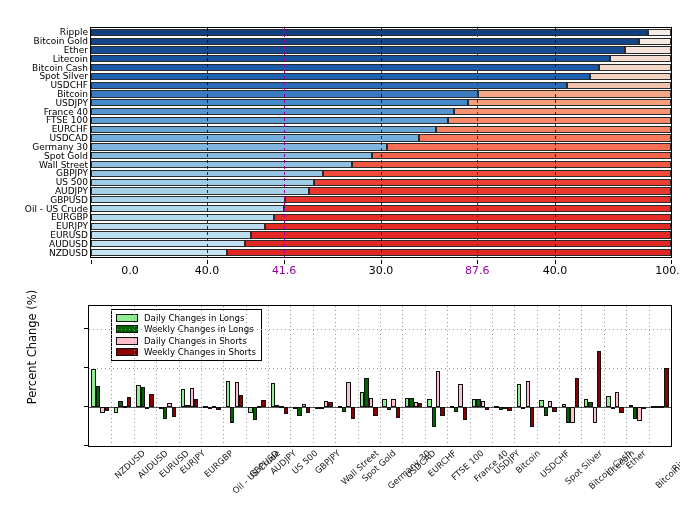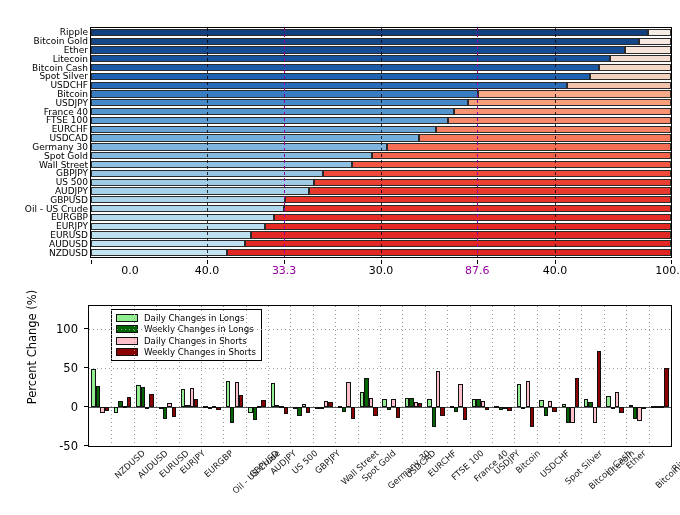--- a/index.html
+++ b/index.html
@@ -205,40 +205,34 @@
           <div class="bseg l" style="width: 136.3px; background: rgb(196, 228, 242);"></div>
           <div class="bseg s" style="width: 443.7px; background: rgb(226, 38, 35);"></div>
         </div>
       </div>
     <div id="top-xlabels">
         <div class="tick" style="left: 91px;"></div>
         <div class="txlab" style="left: 91px; top: 4px; margin-left: 39px;">0.0</div>
         <div class="tick" style="left: 207px;"></div>
         <div class="txlab" style="left: 207px; top: 4px;">40.0</div>
         <div class="tick" style="left: 284.14px;"></div>
-        <div class="txlab hl" style="left: 284.14px; top: 4px;">33.3</div>
+        <div class="txlab hl" style="left: 284.14px; top: 4px;">41.6</div>
         <div class="tick" style="left: 381px;"></div>
         <div class="txlab" style="left: 381px; top: 4px;">30.0</div>
         <div class="tick" style="left: 477.28px;"></div>
         <div class="txlab hl" style="left: 477.28px; top: 4px;">87.6</div>
         <div class="tick" style="left: 555px;"></div>
         <div class="txlab" style="left: 555px; top: 4px;">40.0</div>
         <div class="tick" style="left: 671px;"></div>
         <div class="txlab" style="left: 671px; top: 4px;">100.0</div>
       </div>
   </div>
 
   <div id="bot-chart">
     <div id="bot-ytitle">Percent Change (%)</div>
-    <div id="bot-ylabels">
-        <div class="bylab" style="top: 24.3333px;">100</div>
-        <div class="bylab" style="top: 63.2222px;">50</div>
-        <div class="bylab" style="top: 102.111px;">0</div>
-        <div class="bylab" style="top: 141px;">-50</div>
-      </div>
     <div id="bot-plot">
       <div id="legend">
           <div class="lrow">
             <div class="lsw" style="background: rgb(144, 238, 144);"></div>
             <div class="ltx">Daily Changes in Longs</div>
           </div>
           <div class="lrow">
             <div class="lsw" style="background: rgb(0, 100, 0);"></div>
             <div class="ltx">Weekly Changes in Longs</div>
           </div>

